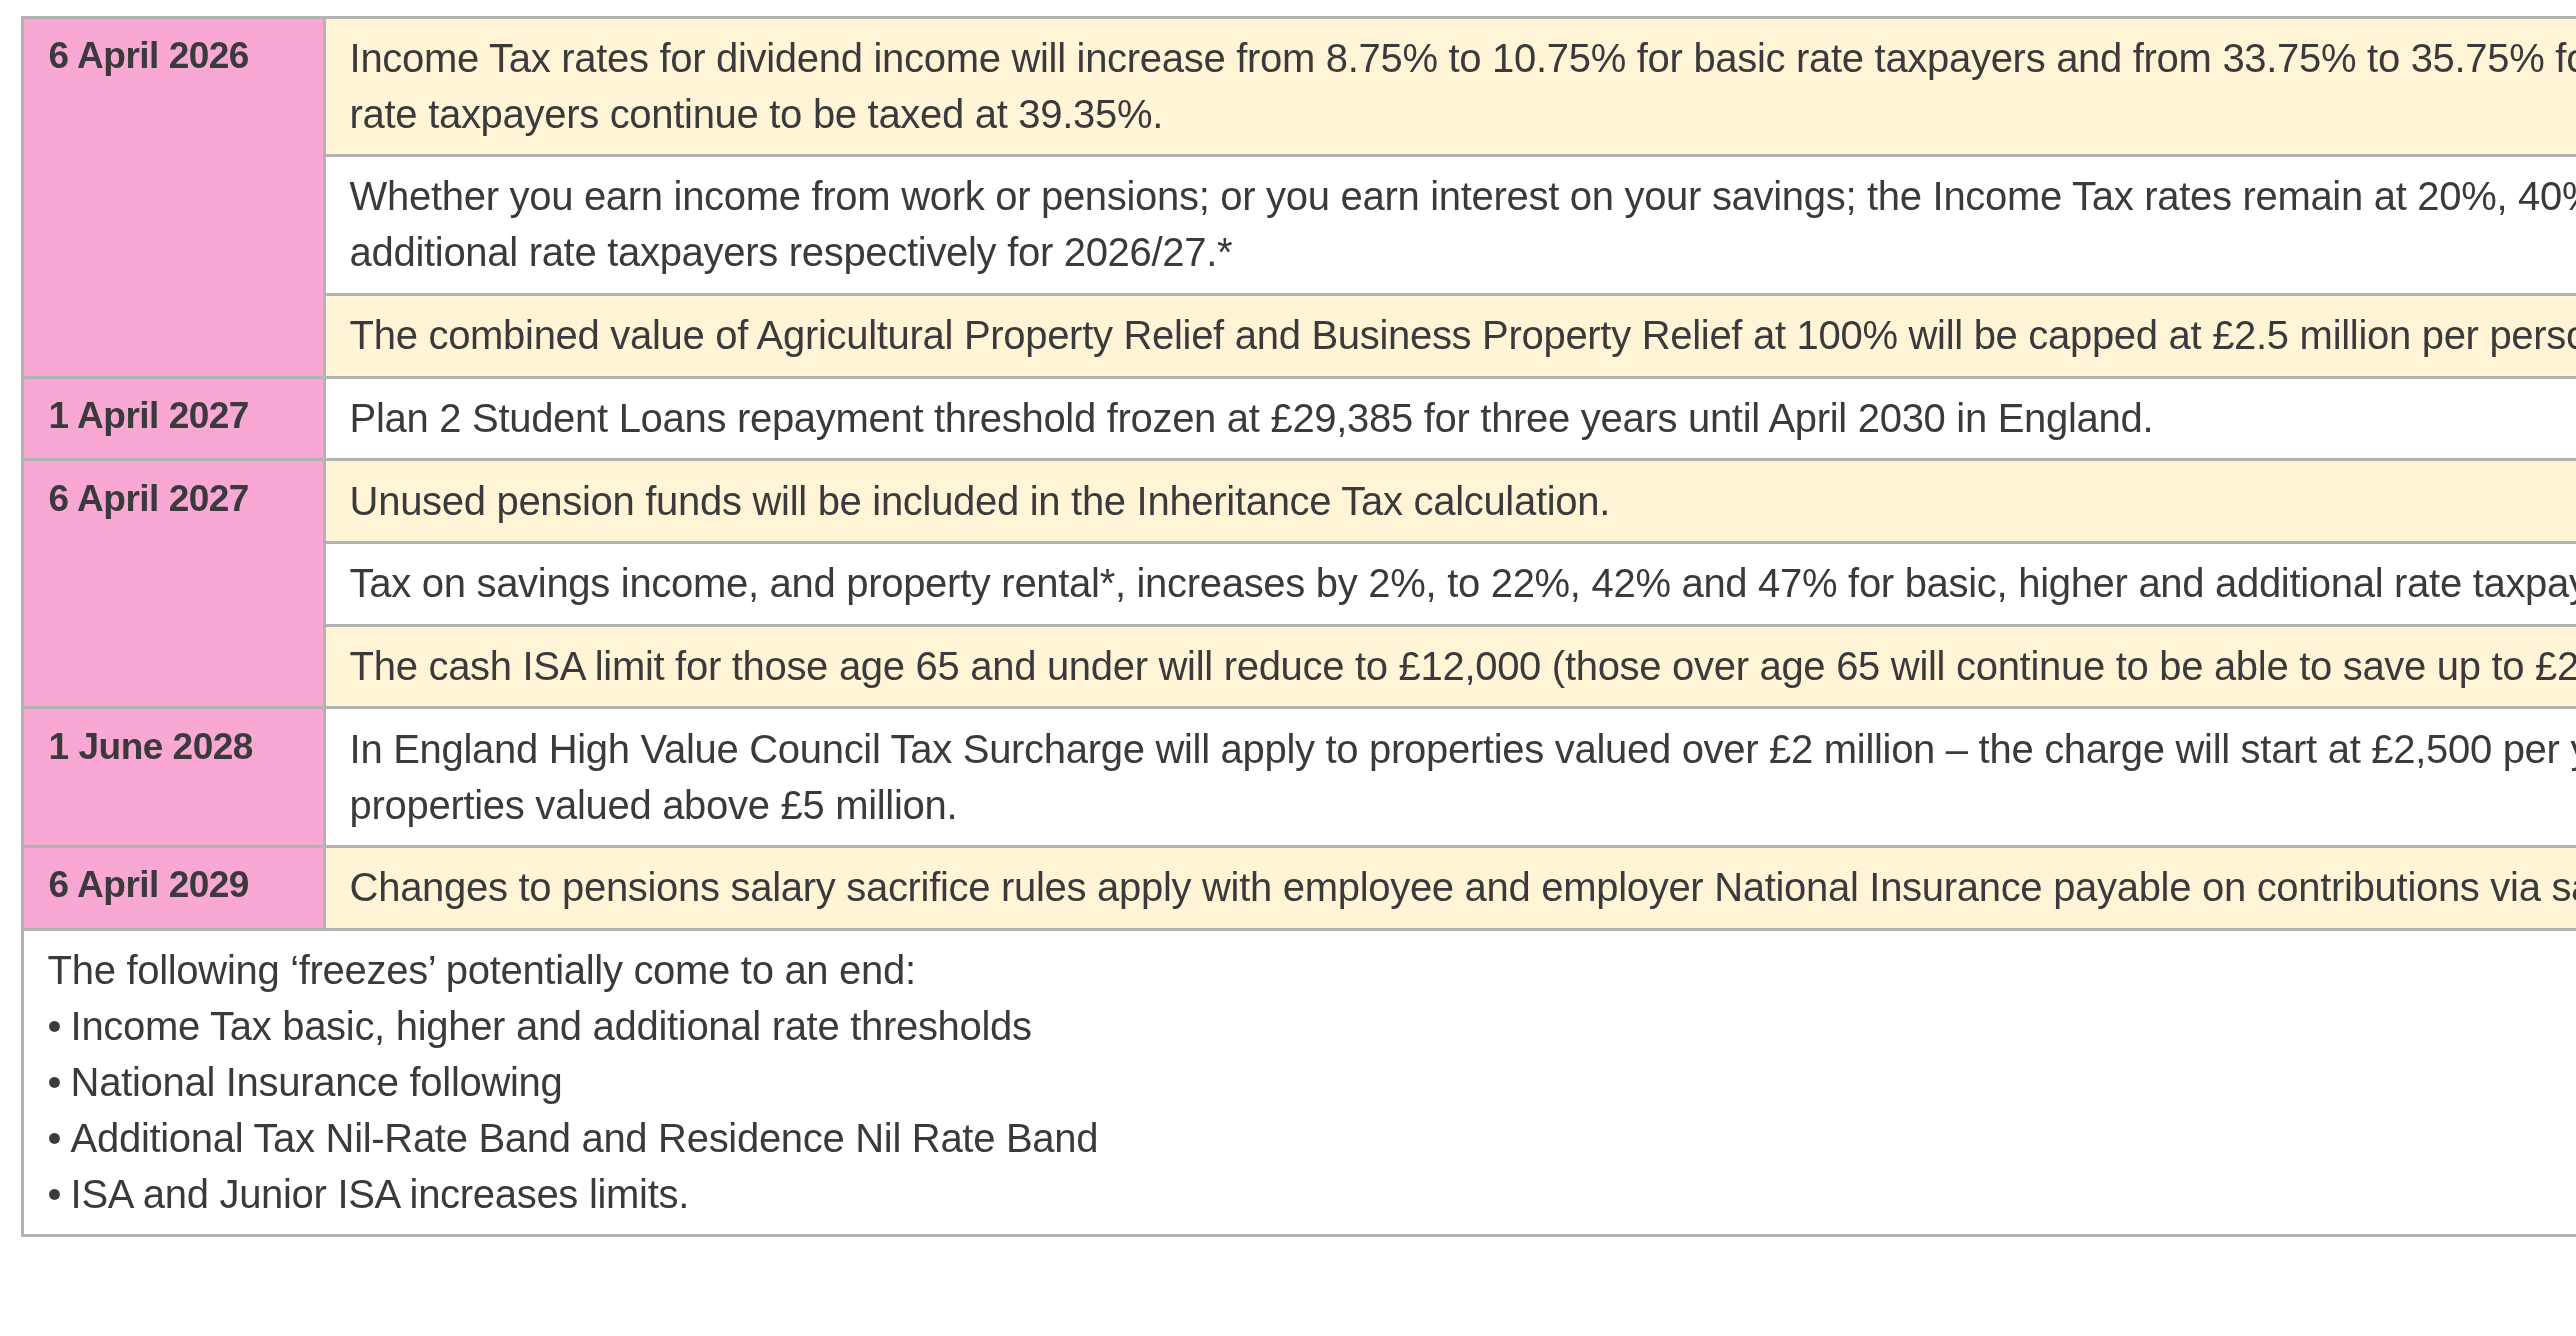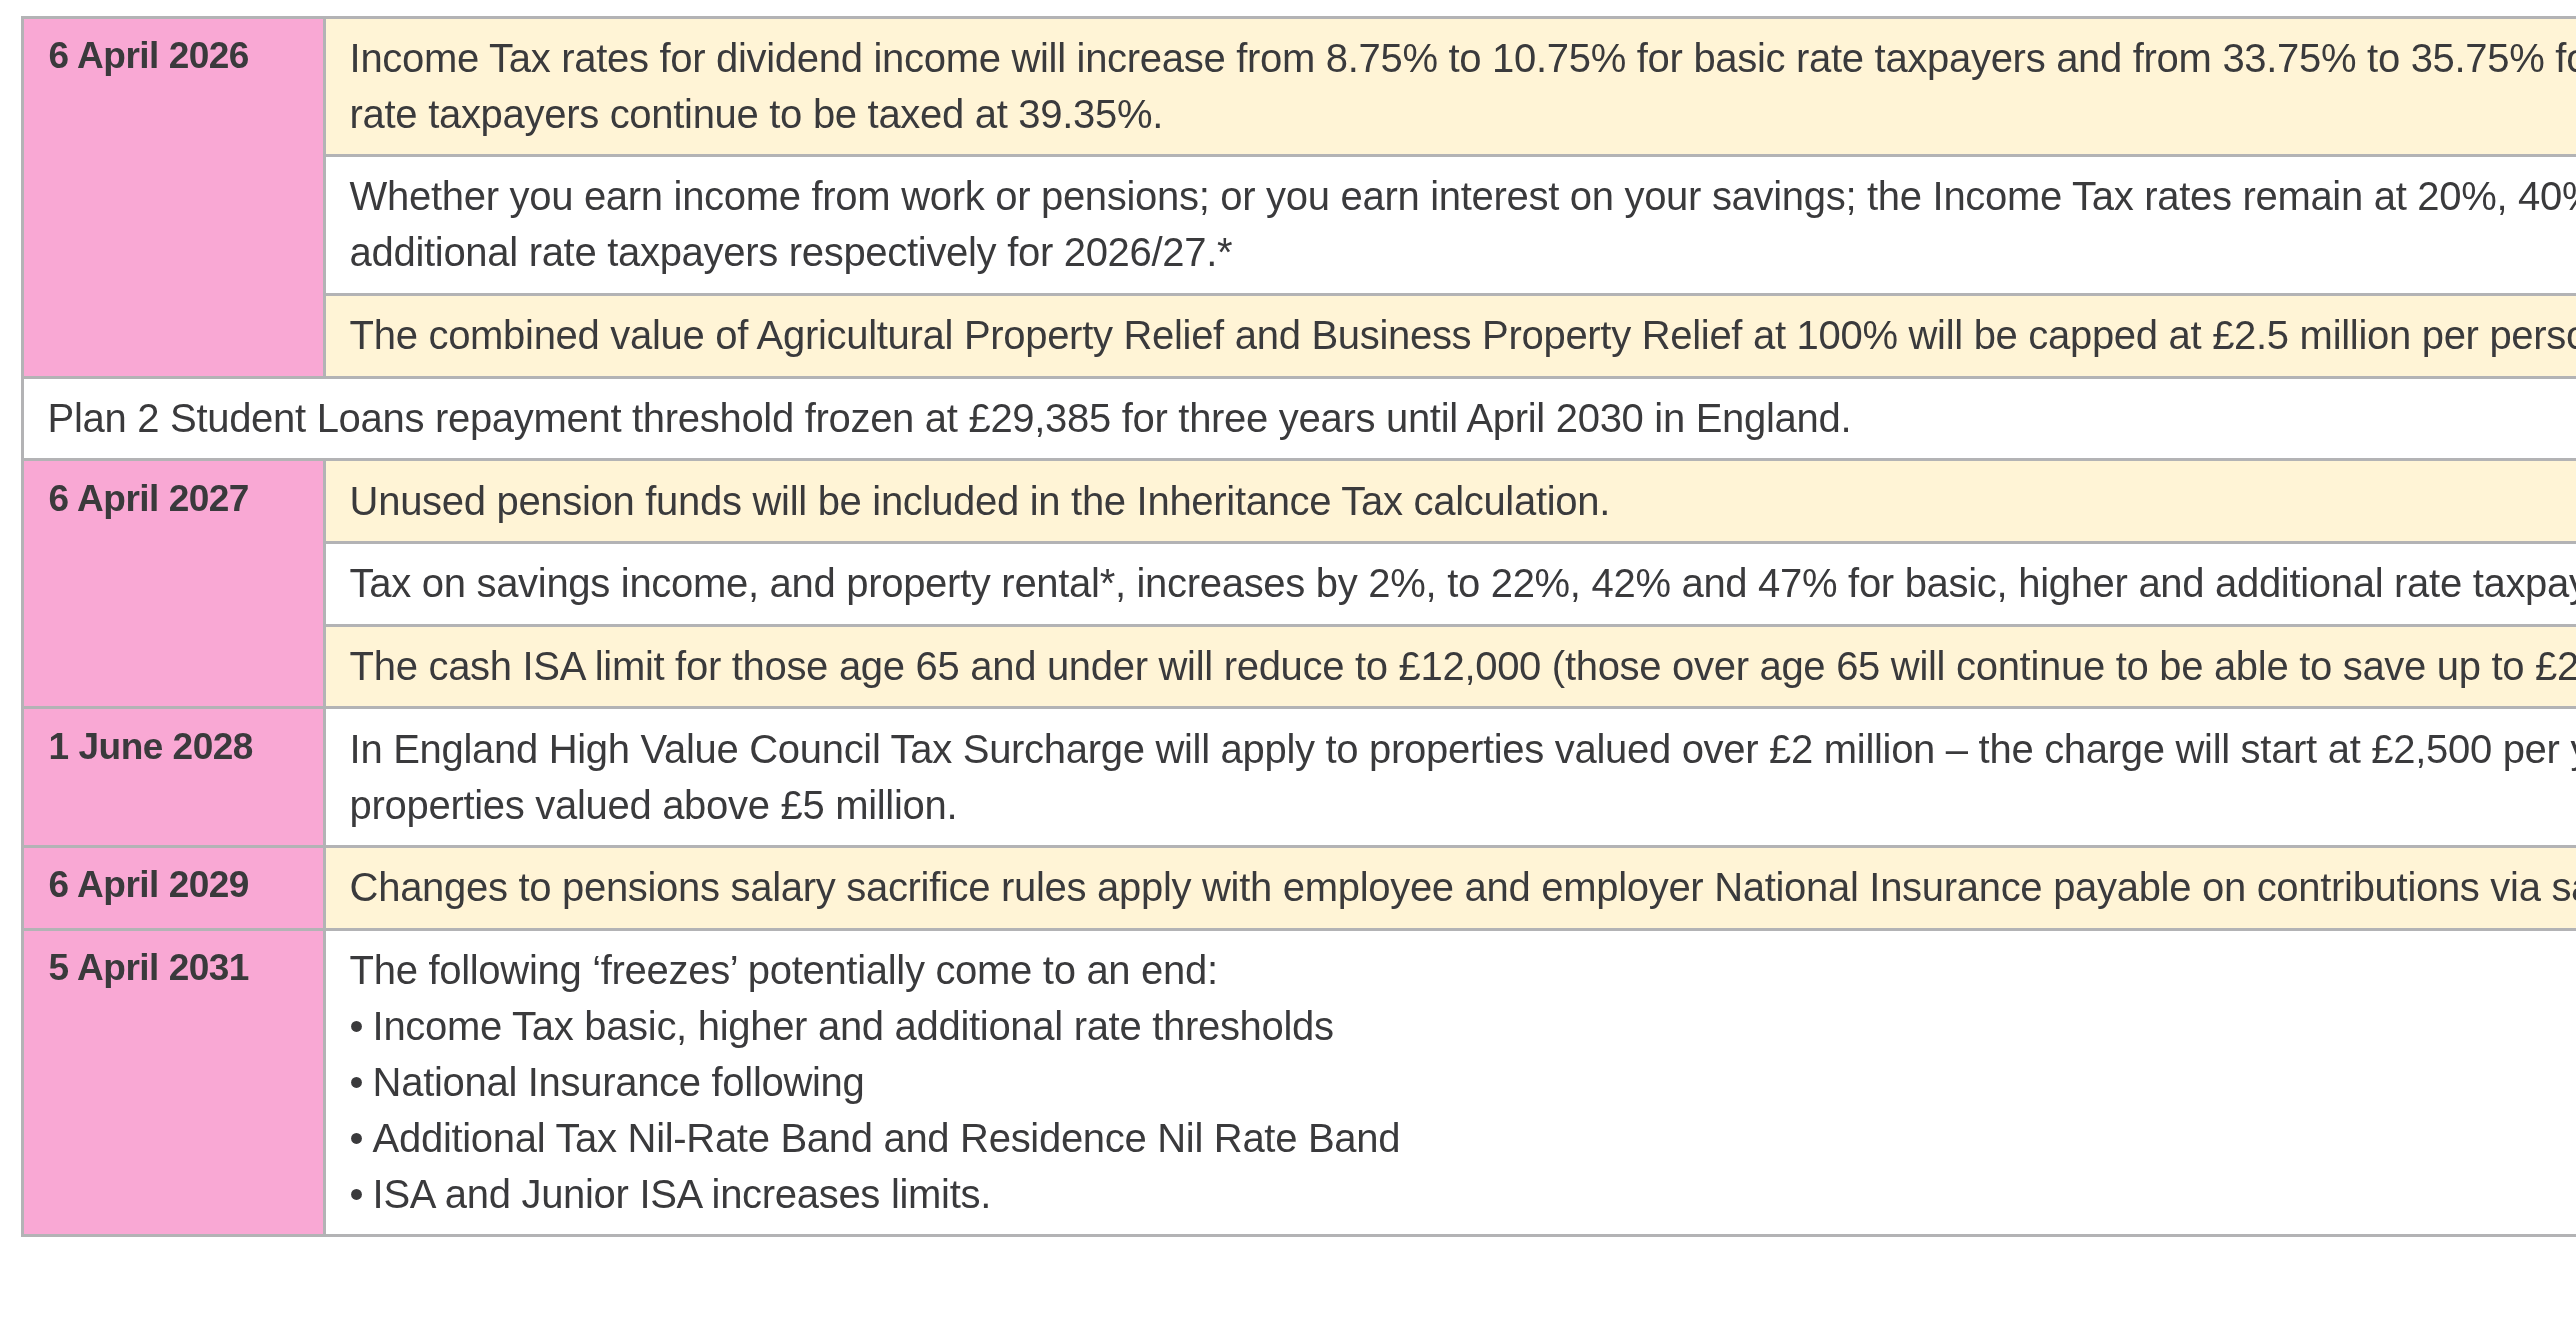--- a/index.html
+++ b/index.html
@@ -30,20 +30,21 @@
   <div class="group">
     <div class="date">6 April 2026</div>
     <div class="items">
       <div class="item cream">Income Tax rates for dividend income will increase from 8.75% to 10.75% for basic rate taxpayers and from 33.75% to 35.75% for higher rate taxpayers. Additional rate taxpayers continue to be taxed at 39.35%.</div>
       <div class="item white">Whether you earn income from work or pensions; or you earn interest on your savings; the Income Tax rates remain at 20%, 40% and 45% for basic, higher and additional rate taxpayers respectively for 2026/27.*</div>
       <div class="item cream">The combined value of Agricultural Property Relief and Business Property Relief at 100% will be capped at £2.5 million per person.</div>
     </div>
   </div>
 
   <div class="group">
+    <div class="date">1 April 2027</div>
     <div class="items">
       <div class="item white">Plan 2 Student Loans repayment threshold frozen at £29,385 for three years until April 2030 in England.</div>
     </div>
   </div>
 
   <div class="group">
     <div class="date">6 April 2027</div>
     <div class="items">
       <div class="item cream">Unused pension funds will be included in the Inheritance Tax calculation.</div>
       <div class="item white">Tax on savings income, and property rental*, increases by 2%, to 22%, 42% and 47% for basic, higher and additional rate taxpayers.</div>
@@ -59,21 +60,20 @@
   </div>
 
   <div class="group">
     <div class="date">6 April 2029</div>
     <div class="items">
       <div class="item cream">Changes to pensions salary sacrifice rules apply with employee and employer National Insurance payable on contributions via salary sacrifice in excess of £2,000.</div>
     </div>
   </div>
 
   <div class="group">
-    <div class="date">5 April 2031</div>
     <div class="items">
       <div class="item white">
         <div>The following ‘freezes’ potentially come to an end:</div>
         <ul class="bullets">
           <li><span>Income Tax basic, higher and additional rate thresholds</span></li>
           <li><span>National Insurance following</span></li>
           <li><span>Additional Tax Nil-Rate Band and Residence Nil Rate Band</span></li>
           <li><span>ISA and Junior ISA increases limits.</span></li>
         </ul>
       </div>

